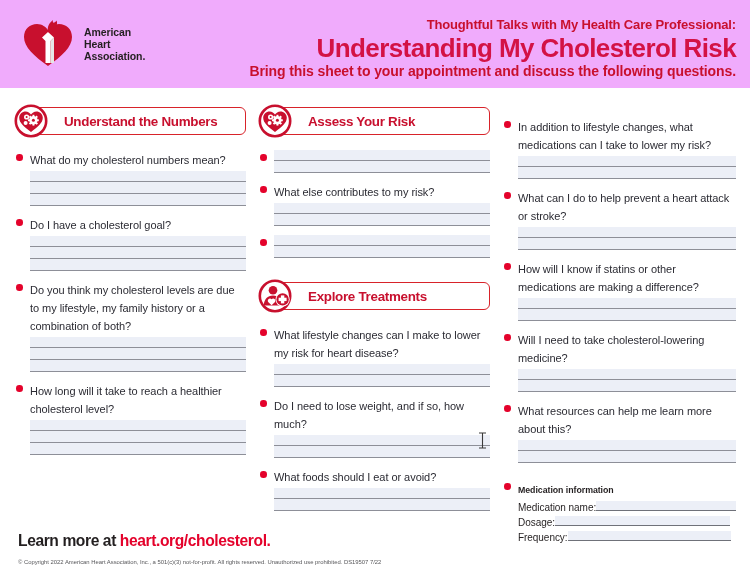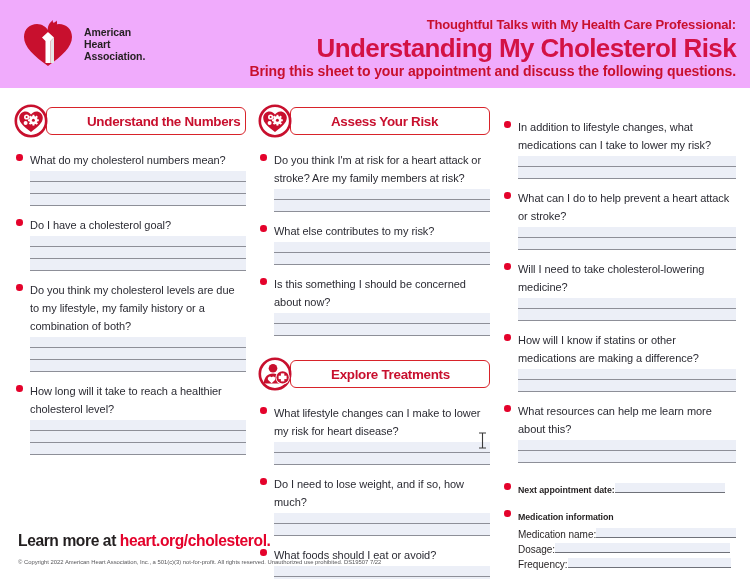--- a/index.html
+++ b/index.html
@@ -58,21 +58,21 @@
   .col2 { left: 258px; width: 232px; }
   .col3 { left: 502px; width: 234px; }
 
   
   .section-head {
     position: relative;
     height: 34px;
     margin-bottom: 12px;
   }
   .section-pill {
-    position: absolute; left: 32px; top: 3px; right: 0;
+    position: absolute; left: 9px; top: 3px; right: 0;
     height: 28px;
     border: 1.6px solid #d8232a;
     border-radius: 6px;
     display: flex; align-items: center;
   }
   .section-title {
     font-size: 13.4px; font-weight: bold; color: #c8102e;
     letter-spacing: -0.3px;
     padding-left: 40px;
   }
@@ -281,21 +281,20 @@
         </svg>
       </span>
       <span class="section-pill">
         <span class="section-title">Assess Your Risk</span>
       </span>
     </div>
 
     <div class="q-block">
       <div class="q-row">
         <span class="bullet"></span>
-        <span class="q-text">Do you think I'm at risk for a heart attack or stroke? Are my family members at risk?</span>
       </div>
       <div class="lines">
         <div class="rule"></div>
         <div class="rule"></div>
       </div>
     </div>
 
     <div class="q-block">
       <div class="q-row">
         <span class="bullet"></span>
@@ -303,21 +302,20 @@
       </div>
       <div class="lines">
         <div class="rule"></div>
         <div class="rule"></div>
       </div>
     </div>
 
     <div class="q-block">
       <div class="q-row">
         <span class="bullet"></span>
-        <span class="q-text">Is this something I should be concerned about now?</span>
       </div>
       <div class="lines">
         <div class="rule"></div>
         <div class="rule"></div>
       </div>
     </div>
 
     <div class="section-head" style="margin-top:21px;">
       <span class="section-icon">
         <svg viewBox="0 0 34 34" width="34" height="34" aria-hidden="true">
@@ -394,56 +392,52 @@
       </div>
       <div class="lines">
         <div class="rule"></div>
         <div class="rule"></div>
       </div>
     </div>
 
     <div class="q-block">
       <div class="q-row">
         <span class="bullet"></span>
+        <span class="q-text">How will I know if statins or other medications are making a difference?</span>
+      </div>
+      <div class="lines">
+        <div class="rule"></div>
+        <div class="rule"></div>
+      </div>
+    </div>
+
+    <div class="q-block">
+      <div class="q-row">
+        <span class="bullet"></span>
         <span class="q-text">Will I need to take cholesterol-lowering medicine?</span>
       </div>
       <div class="lines">
         <div class="rule"></div>
         <div class="rule"></div>
       </div>
     </div>
 
     <div class="q-block">
       <div class="q-row">
         <span class="bullet"></span>
-        <span class="q-text">How will I know if statins or other medications are making a difference?</span>
-      </div>
-      <div class="lines">
-        <div class="rule"></div>
-        <div class="rule"></div>
-      </div>
-    </div>
-
-    <div class="q-block">
-      <div class="q-row">
-        <span class="bullet"></span>
         <span class="q-text">What resources can help me learn more about this?</span>
       </div>
       <div class="lines">
         <div class="rule"></div>
         <div class="rule"></div>
       </div>
     </div>
 
     <div class="field-group">
 
-      <div class="field-row">
-        <span class="bullet"></span>
-        <span class="field-label-bold">Next appointment date:</span><span class="inline-fill" style="width:110px;"></span>
-      </div>
 
       <div class="field-row" style="margin-bottom:4px;">
         <span class="bullet"></span>
         <span class="field-label-bold">Medication information</span>
       </div>
 
       <div class="subfield">
         <span>Medication name:</span><span class="inline-fill" style="width:140px;"></span>
       </div>
 

